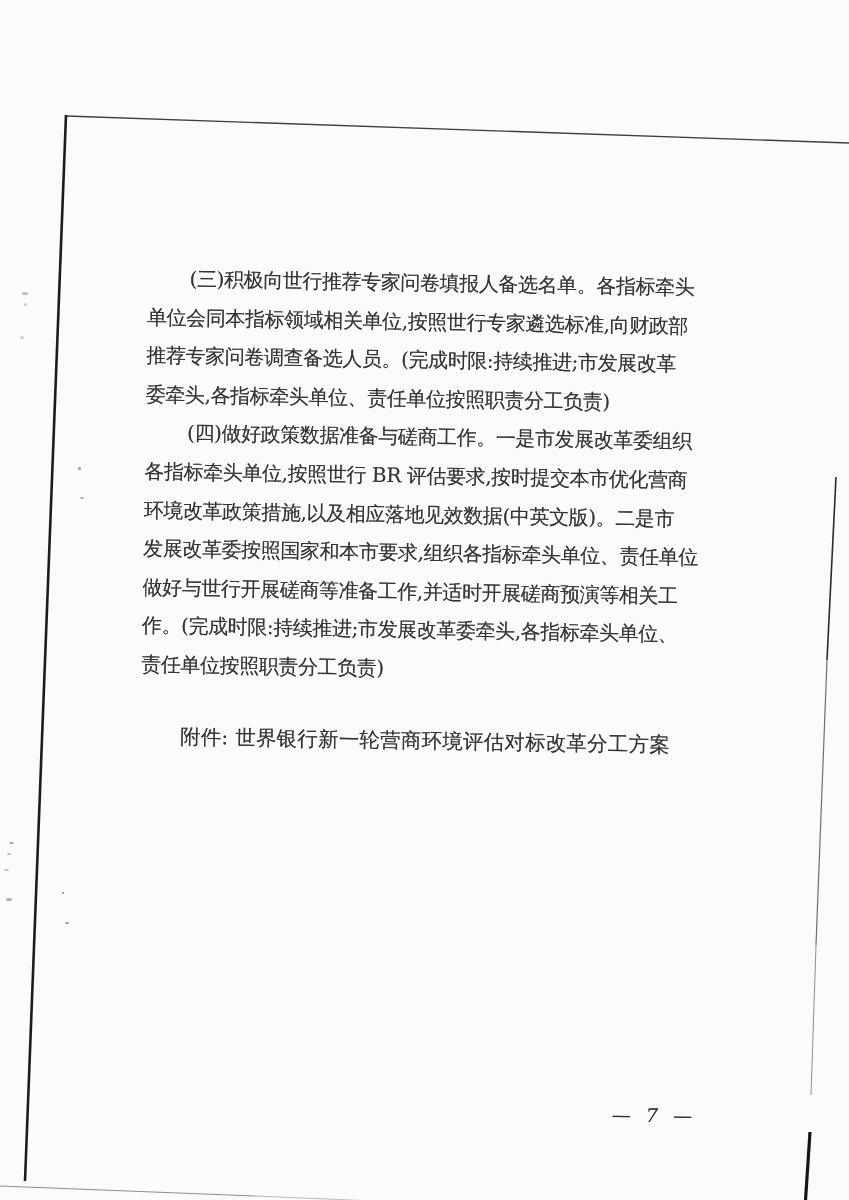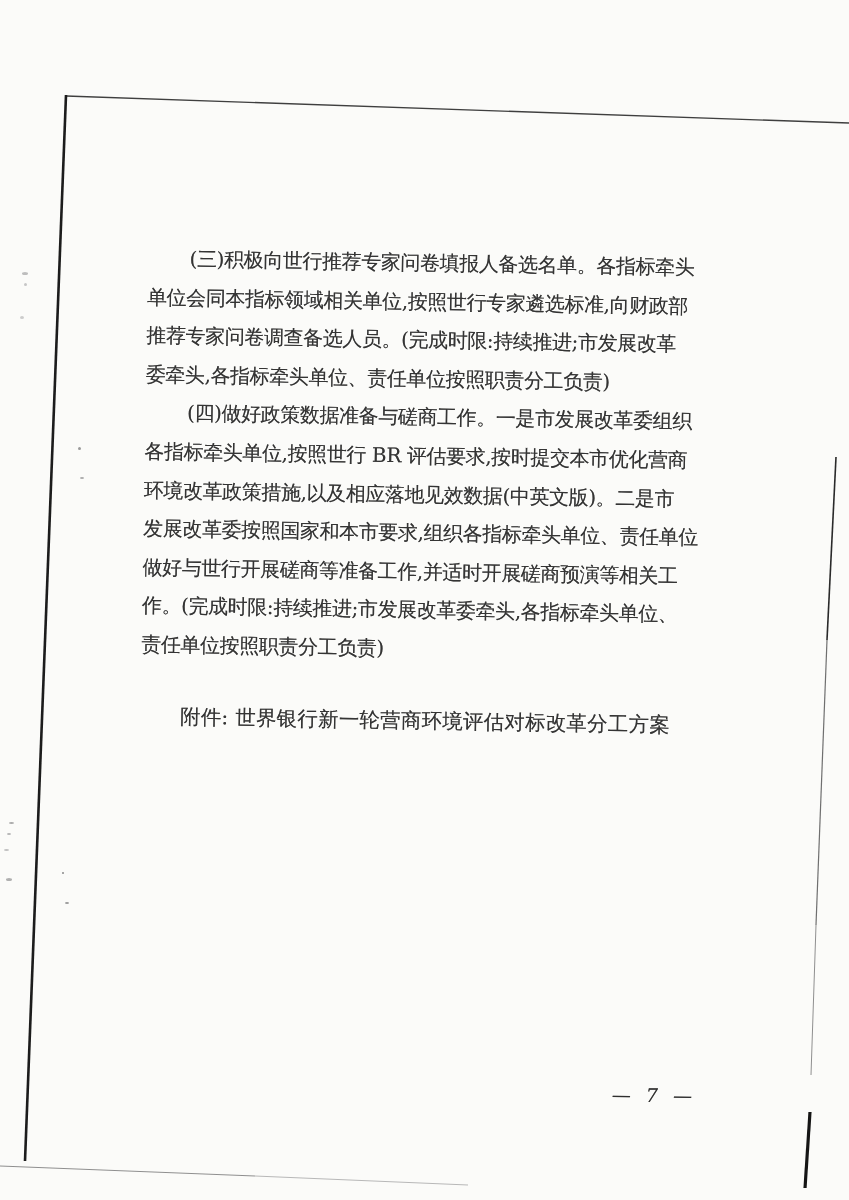--- a/index.html
+++ b/index.html
@@ -7,21 +7,21 @@
     --paper:#fbfbf9;
   }
   html,body{margin:0;padding:0;}
   body{
     width:849px;height:1200px;
     background:var(--paper);
     position:relative;
     overflow:hidden;
     font-family:"DejaVu Serif","Liberation Serif",serif;
   }
-  .scan-page{position:absolute;inset:0;}
+  .scan-page{position:absolute;inset:0;margin-top:20px;}
   svg.frame{position:absolute;left:0;top:0;width:849px;height:1200px;pointer-events:none;}
   .text-block{
     position:absolute;
     left:148px;top:239px;
     width:588px;
     transform:rotate(0.95deg);
     transform-origin:0 0;
     color:var(--ink);
     font-size:20px;
     line-height:38.6px;

